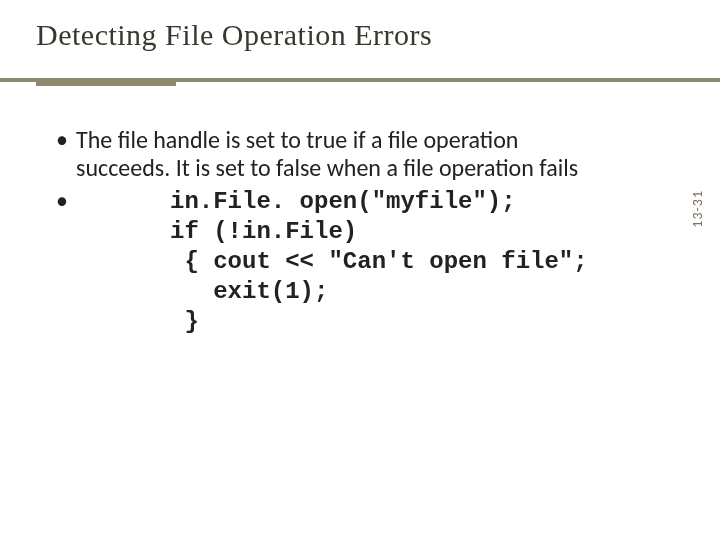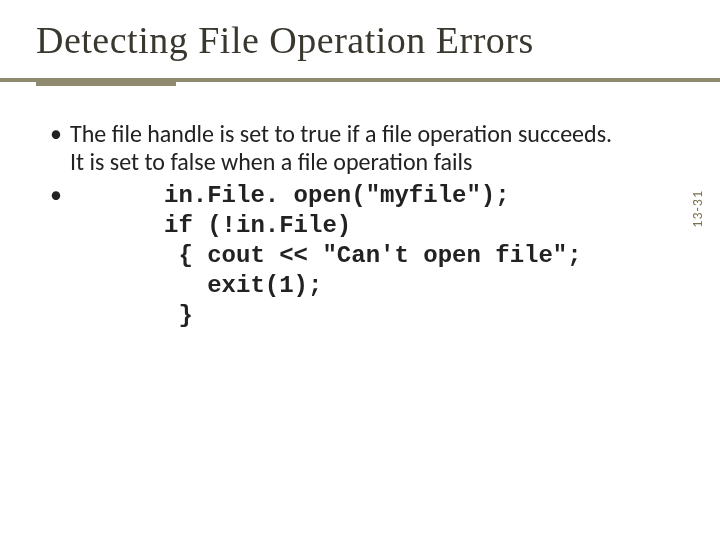--- a/index.html
+++ b/index.html
@@ -17,21 +17,21 @@
     height: 540px;
     position: relative;
     box-sizing: border-box;
   }
   .title-wrap {
     position: relative;
     padding: 18px 36px 6px 36px;
   }
   .title {
     font-family: "Century Schoolbook", "Book Antiqua", Georgia, serif;
-    font-size: 38px;
+    font-size: 30px;
     font-weight: 400;
     color: #3a372f;
     letter-spacing: 0.5px;
   }
   .rule {
     position: absolute;
     left: 0;
     top: 78px;
     width: 720px;
     height: 4px;
@@ -48,21 +48,21 @@
   .body {
     position: absolute;
     left: 36px;
     top: 108px;
     width: 590px;
     color: #222;
     font-size: 24px;
     line-height: 1.18;
   }
   .body ul {
-    margin: 12px;
+    margin: 18px;
     padding: 0;
     list-style: none;
   }
   .body li {
     position: relative;
     padding-left: 22px;
     margin-bottom: 4px;
   }
   .body li::before {
     content: "•";

